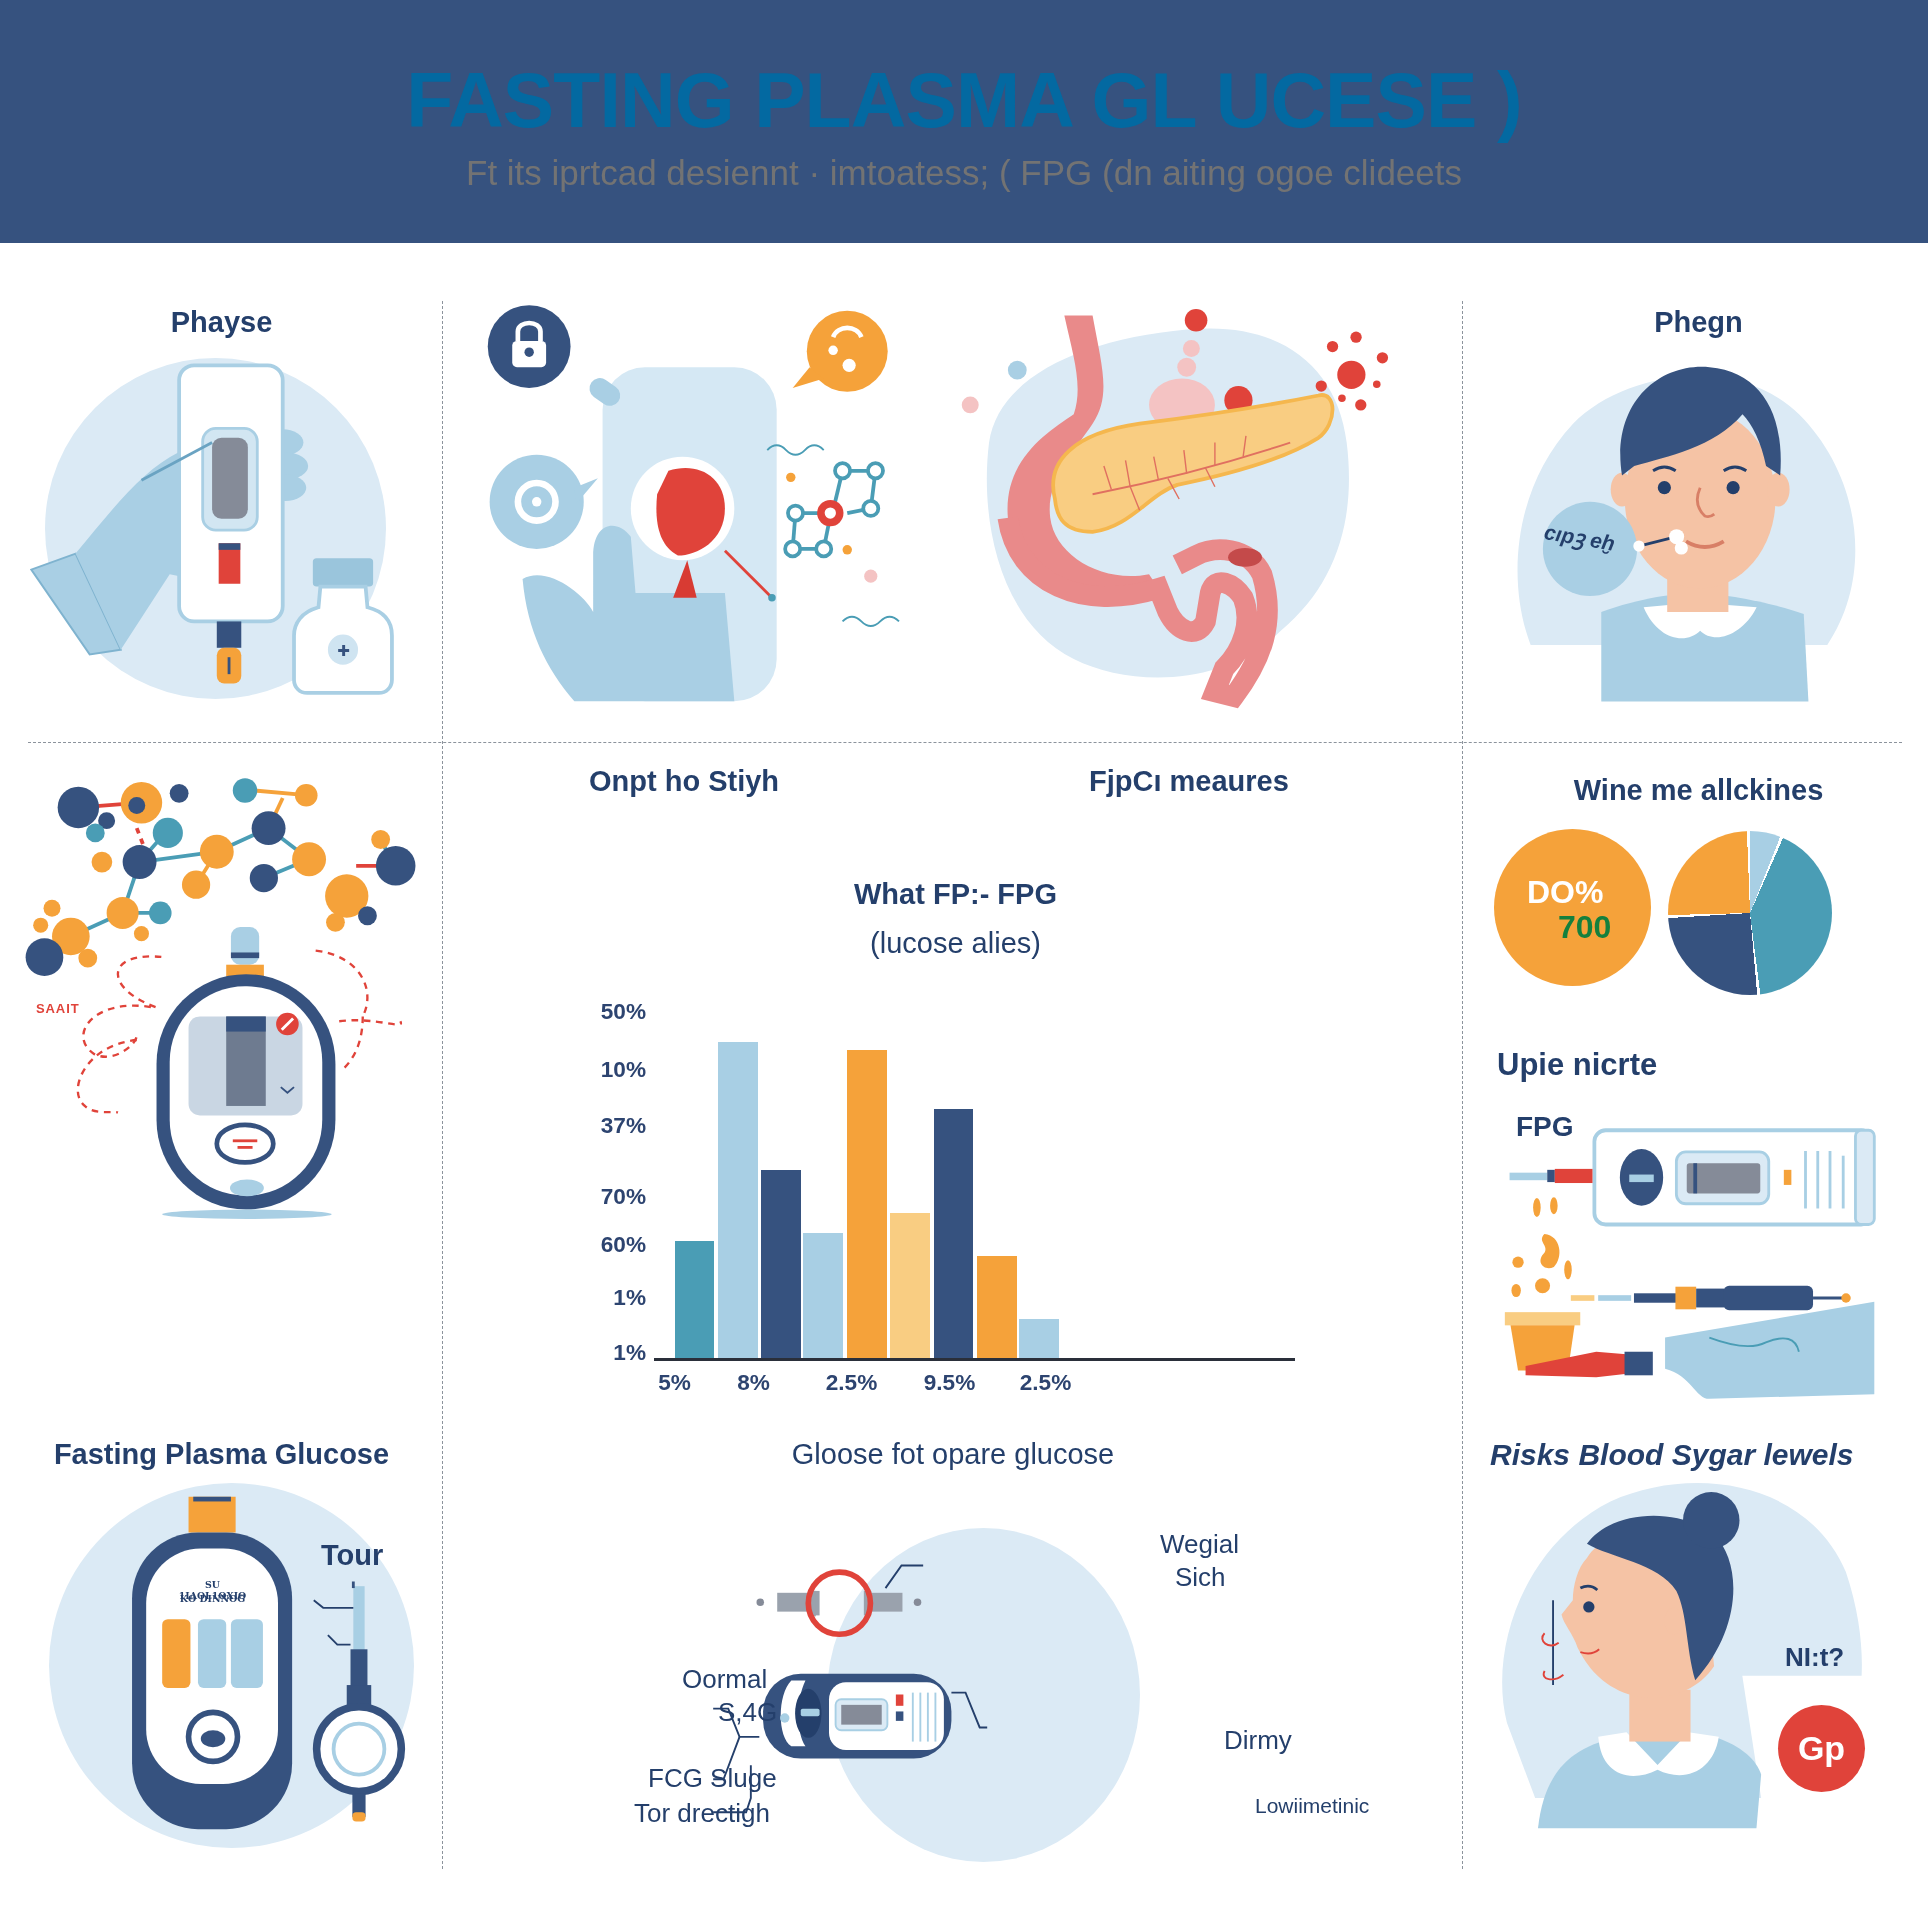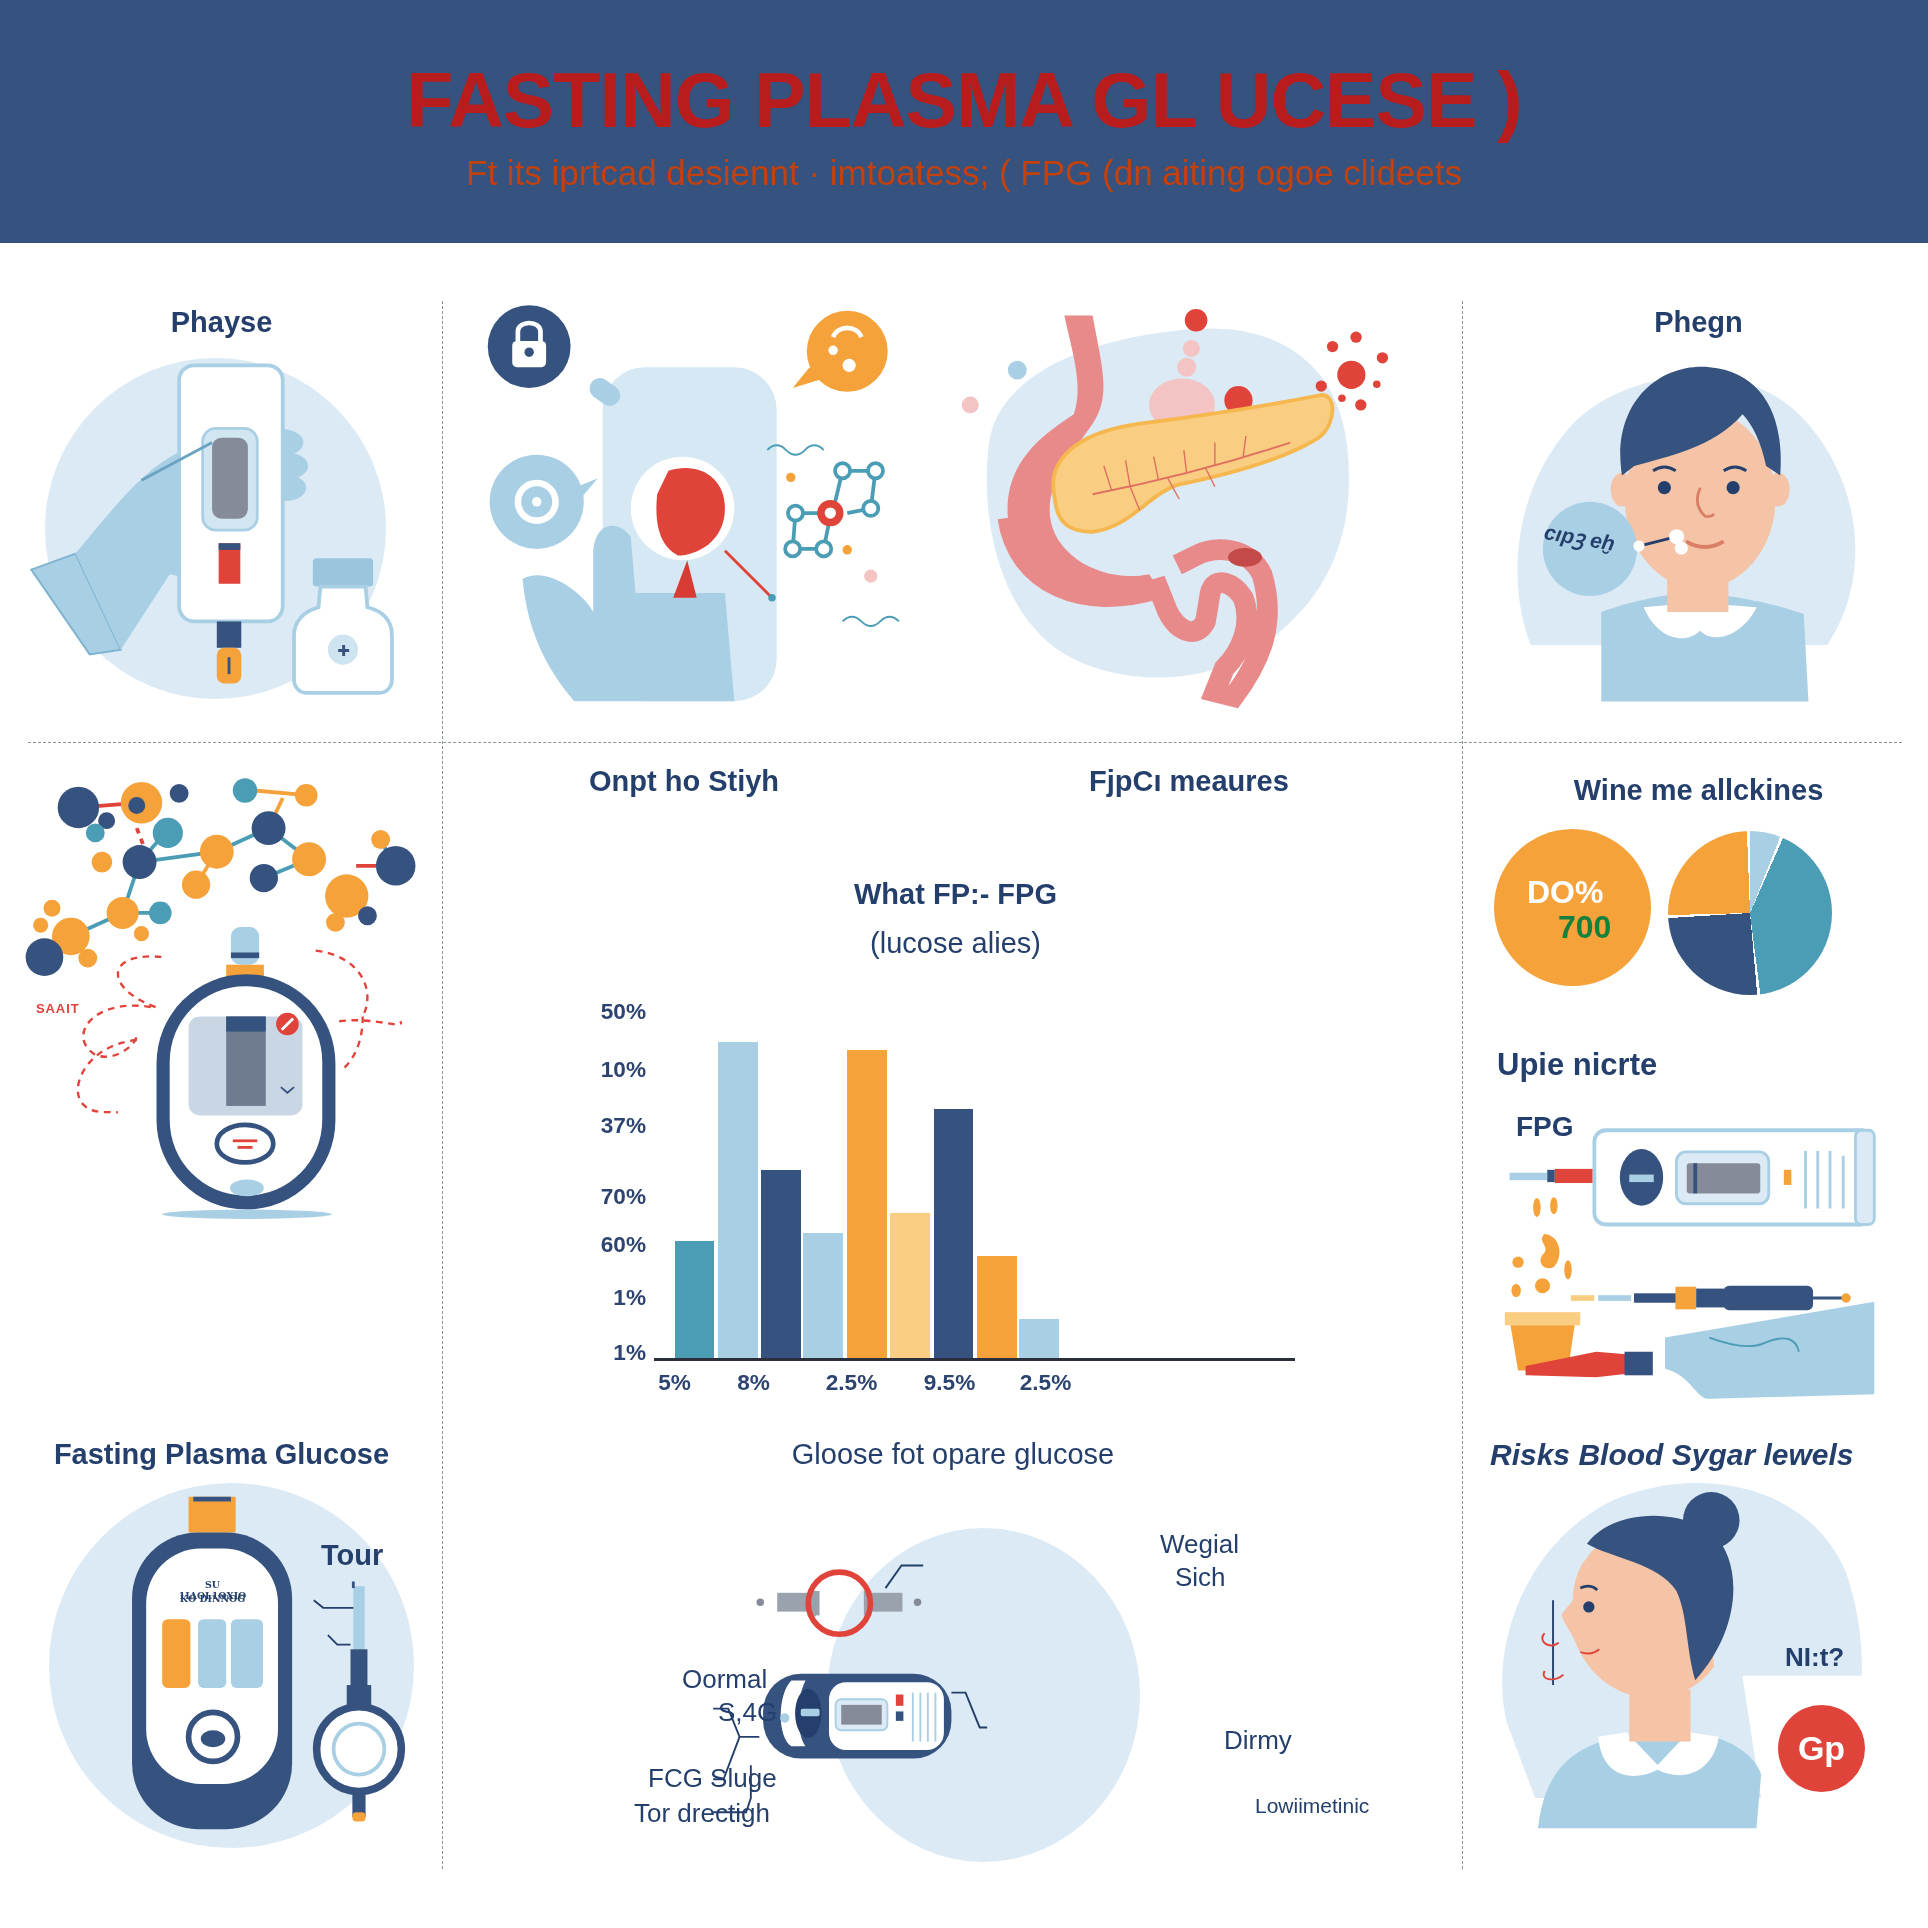--- a/index.html
+++ b/index.html
@@ -1,21 +1,21 @@
 <!DOCTYPE html>
 <html style="font-size:15px"><head>
 <meta charset="utf-8">
 <style>
   * { box-sizing: border-box; margin: 0; padding: 0; }
   html, body { width: 1928px; height: 1928px; background: #ffffff; overflow: hidden; }
   body { position: relative; font-family: "Liberation Sans", "DejaVu Sans", sans-serif; color: #243f6b; }
   .abs { position: absolute; }
   .header { left: 0; top: 0; width: 1928px; height: 243px; background: #36527f; }
-  .title { left: 0; top: 56px; width: 1928px; text-align: center; color: #b91c1c; font-weight: 700; font-size: 77px; letter-spacing: -0.9px; }
-  .subtitle { left: 0; top: 153px; width: 1928px; text-align: center; color: #c2410c; font-size: 35px; }
+  .title { left: 0; top: 56px; width: 1928px; text-align: center; color: #0369a1; font-weight: 700; font-size: 77px; letter-spacing: -0.9px; }
+  .subtitle { left: 0; top: 153px; width: 1928px; text-align: center; color: #737373; font-size: 35px; }
   .vdiv { border-left: 1.9px dashed #8c939c; width: 0; }
   .hdiv { border-top: 1.9px dashed #8c939c; height: 0; }
   .label { font-weight: 700; color: #243f6b; white-space: nowrap; }
   .circle { border-radius: 50%; background: #dbeaf5; }
   .ytick { font-weight: 700; font-size: 22.6px; color: #2d4470; width: 56px; text-align: right; }
   .xtick { font-weight: 700; font-size: 22.6px; color: #2d4470; width: 85px; text-align: center; }
   .bar { position: absolute; bottom: 0; }
   svg { position: absolute; overflow: visible; }
 </style>
 </head>

